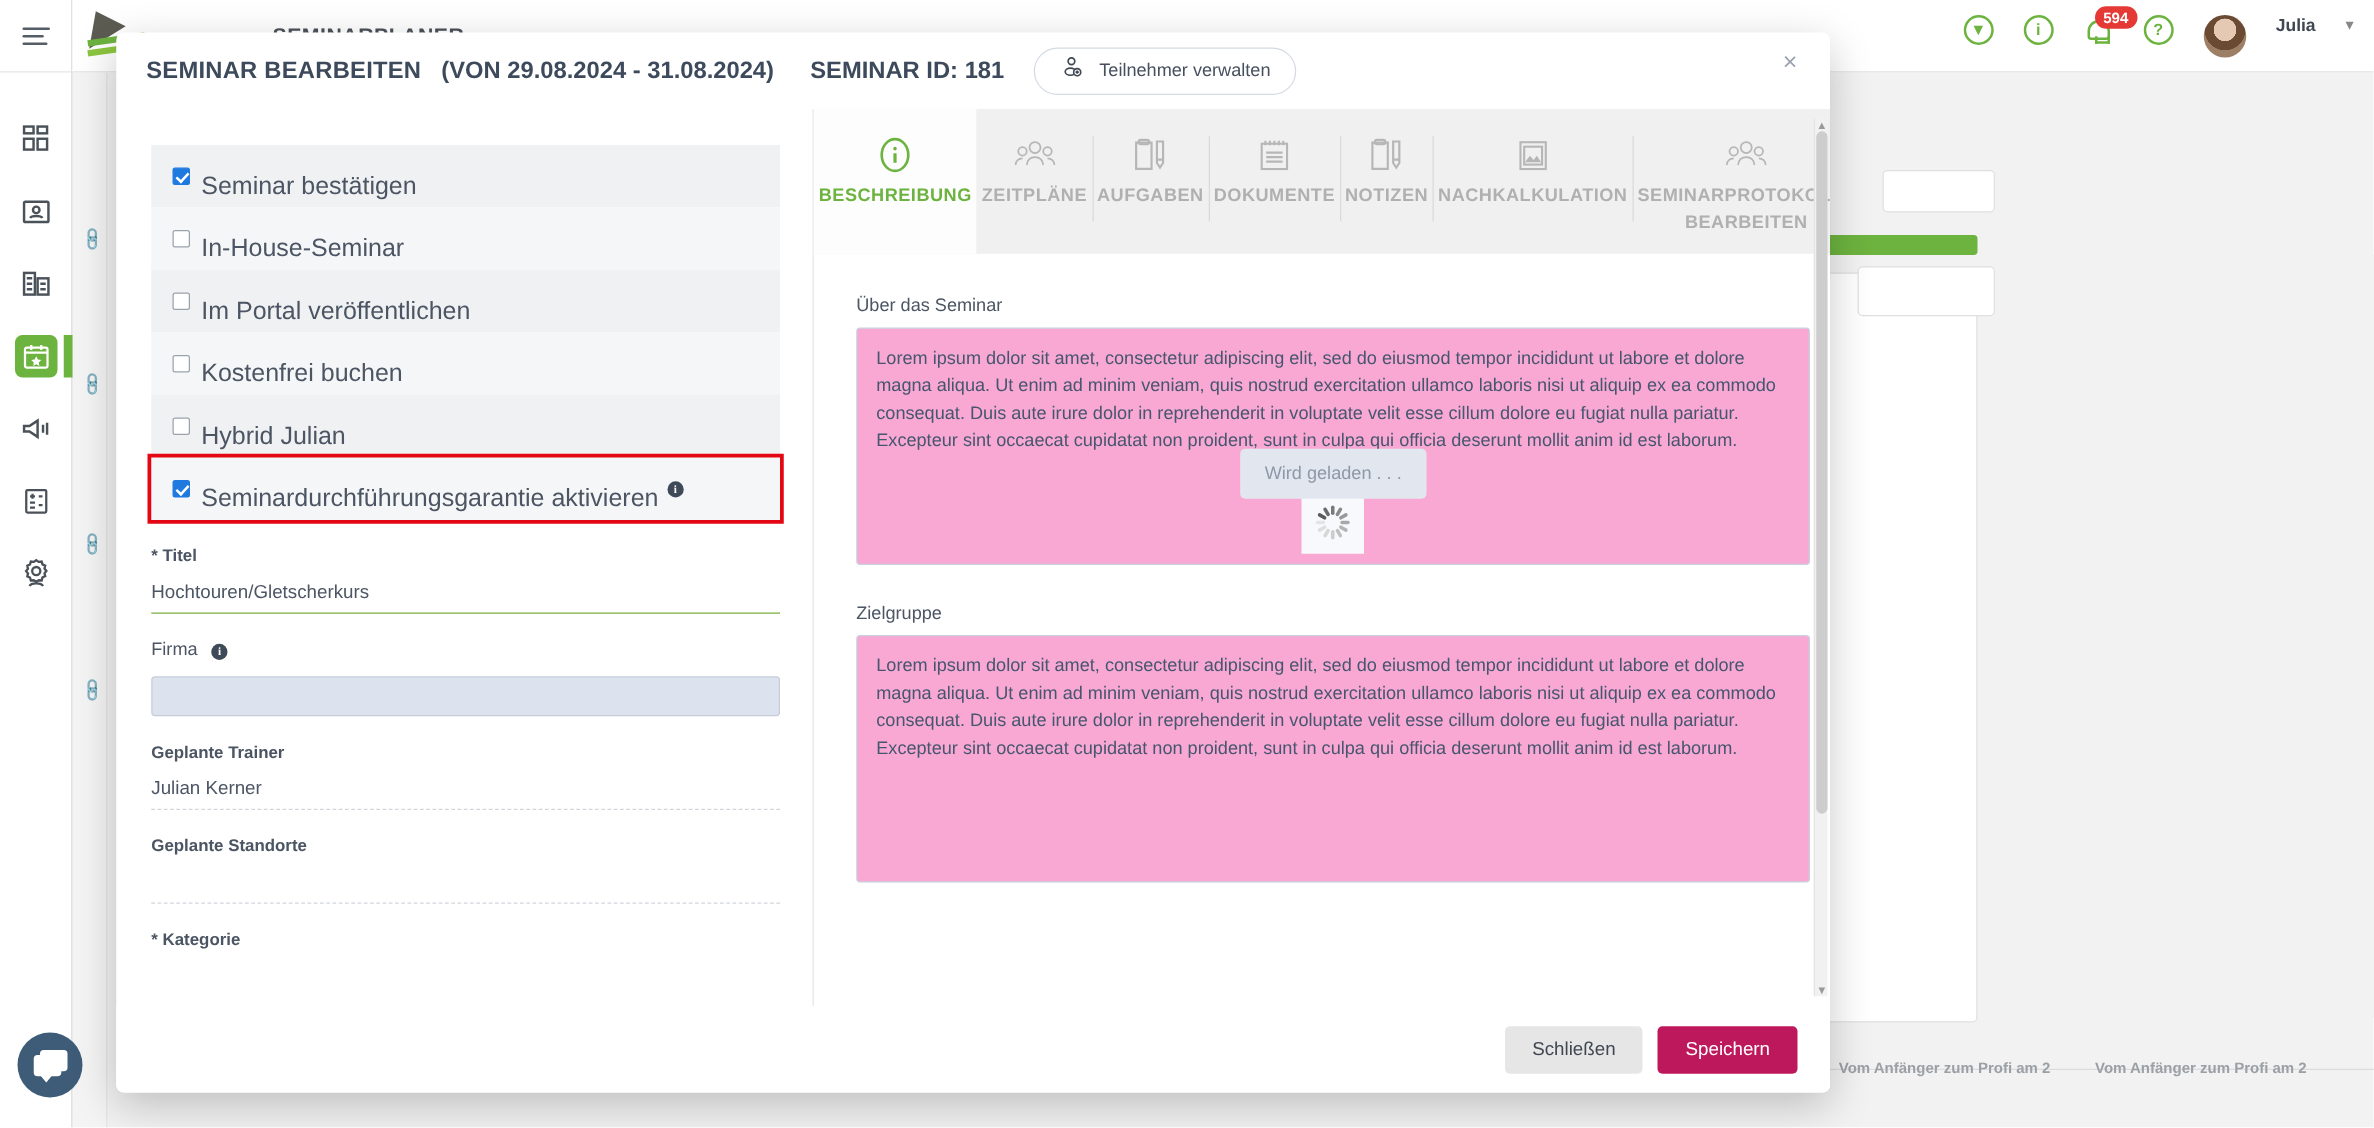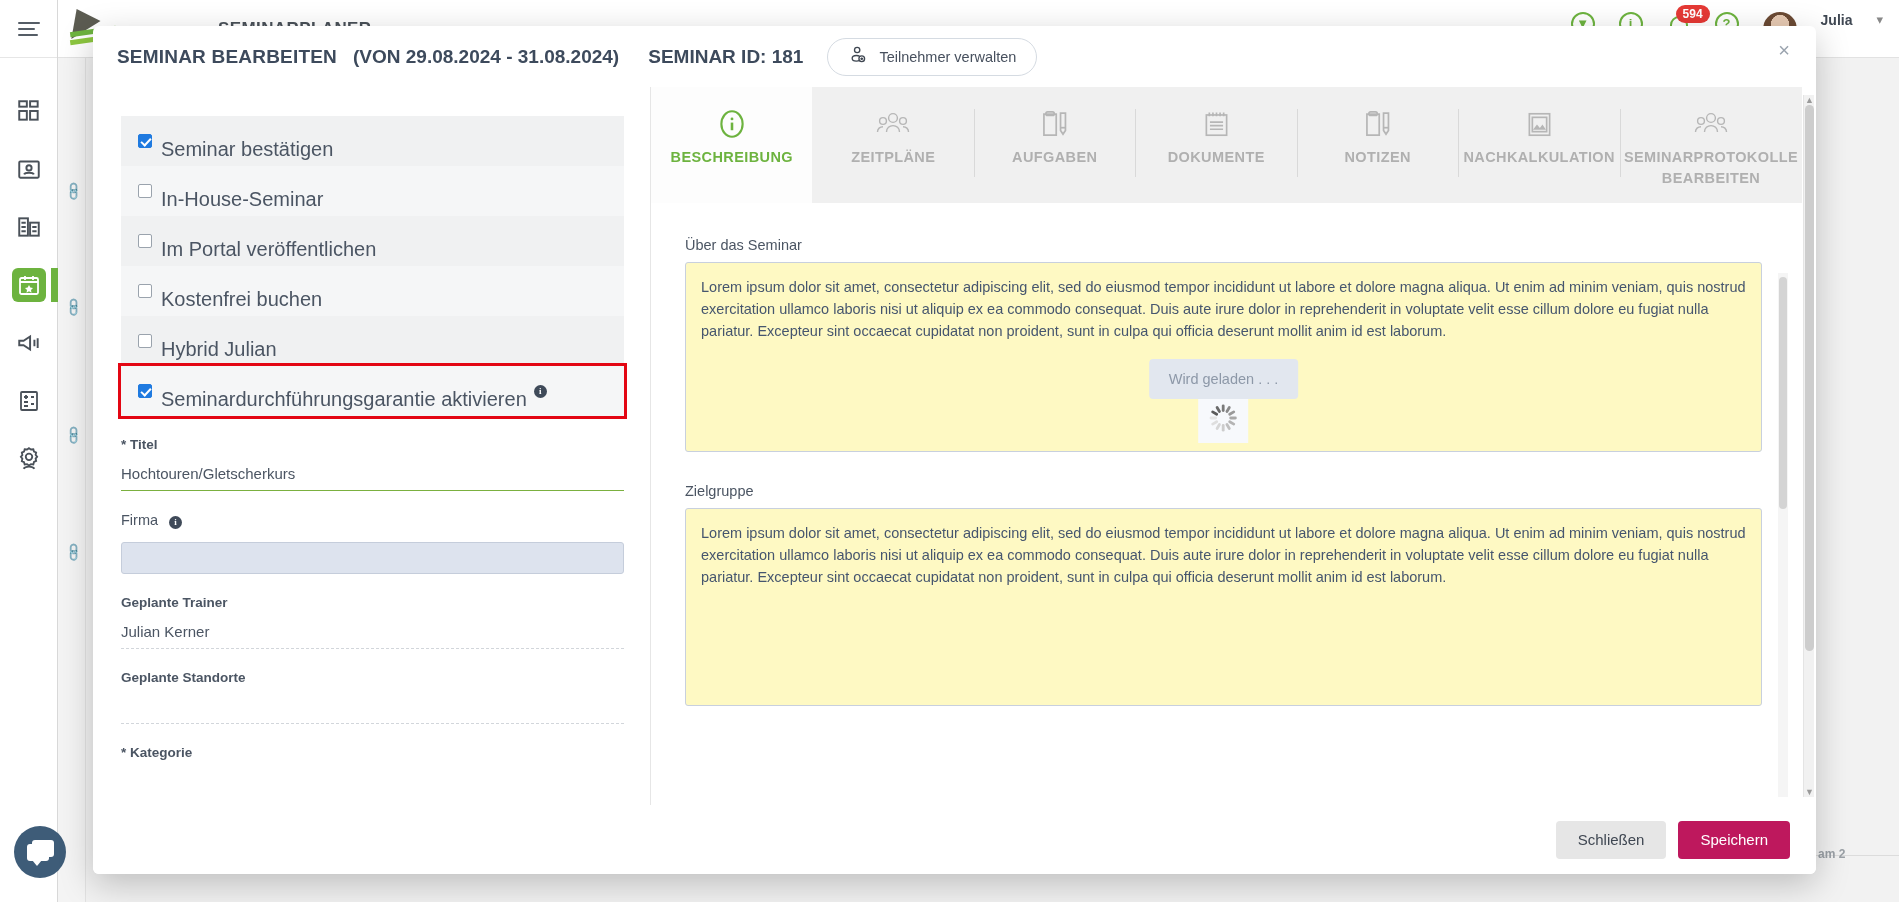--- a/index.html
+++ b/index.html
@@ -79,21 +79,21 @@
     position: absolute; left: 14px; bottom: 24px; width: 52px; height: 52px; border-radius: 50%;
     background: #3e5c78; display: flex; align-items: center; justify-content: center;
   }
   .chat-bubble .b1 { position: absolute; width: 22px; height: 17px; background: #fff; border-radius: 3px; left: 18px; top: 14px; }
   .chat-bubble .b2 { position: absolute; width: 22px; height: 17px; background: #fff; border-radius: 3px; left: 13px; top: 18px; }
   .chat-bubble .b2:after { content: ""; position: absolute; left: 5px; bottom: -5px; border-left: 5px solid transparent;
       border-right: 5px solid transparent; border-top: 6px solid #fff; }
 
   
   .modal {
-    position: absolute; left: 93px; top: 26px; width: 1723px; height: 848px;
+    position: absolute; left: 93px; top: 26px; width: 1371px; height: 848px;
     background: #fff; border-radius: 6px;
     box-shadow: 0 10px 34px rgba(0,0,0,0.22);
   }
   .modal-head { height: 61px; display: flex; align-items: center; padding: 0 24px; position: relative; }
   .modal-title { font-size: 19px; font-weight: 700; color: #3d4a5c; letter-spacing: 0.2px; }
   .modal-sub { font-size: 19px; font-weight: 700; color: #3d4a5c; margin-left: 16px; }
   .modal-id { font-size: 19px; font-weight: 700; color: #3d4a5c; margin-left: 29px; }
   .tn-btn {
     margin-left: 24px; height: 38px; border: 1px solid #d5dbe2; border-radius: 19px; background: #fff;
     display: flex; align-items: center; gap: 11px; padding: 0 20px; cursor: pointer;
@@ -153,21 +153,21 @@
   .tab.active .ico { color: #6db33f; }
   .tab .tlbl {
     font-size: 14.5px; font-weight: 700; letter-spacing: 0.4px; color: #b0b0b0; text-align: center; line-height: 1.45;
     padding: 0 4px;
   }
   .tab.active .tlbl { color: #6db33f; }
 
   .rc-body { padding: 34px 40px 0 34px; }
   .ta-label { font-size: 14.5px; color: #4b5563; margin-bottom: 9px; }
   .ta-box {
-    background: #fef9c3; border: 1px solid #c8d0de; border-radius: 3px;
+    background: #f9a8d4; border: 1px solid #c8d0de; border-radius: 3px;
     padding: 13px 15px; color: #46566e; font-size: 14.5px; line-height: 1.52; position: relative;
   }
   .ta-1 { height: 190px; }
   .ta-2 { height: 198px; margin-top: 5px; }
   .ta-gap { height: 31px; }
 
   .loader-wrap { position: absolute; left: 50%; top: 96px; transform: translateX(-50%); text-align: center; }
   .loader-txt {
     background: #e2e7ef; color: #8d98a8; font-size: 14.5px; padding: 9px 20px; border-radius: 4px; display: inline-block;
   }

